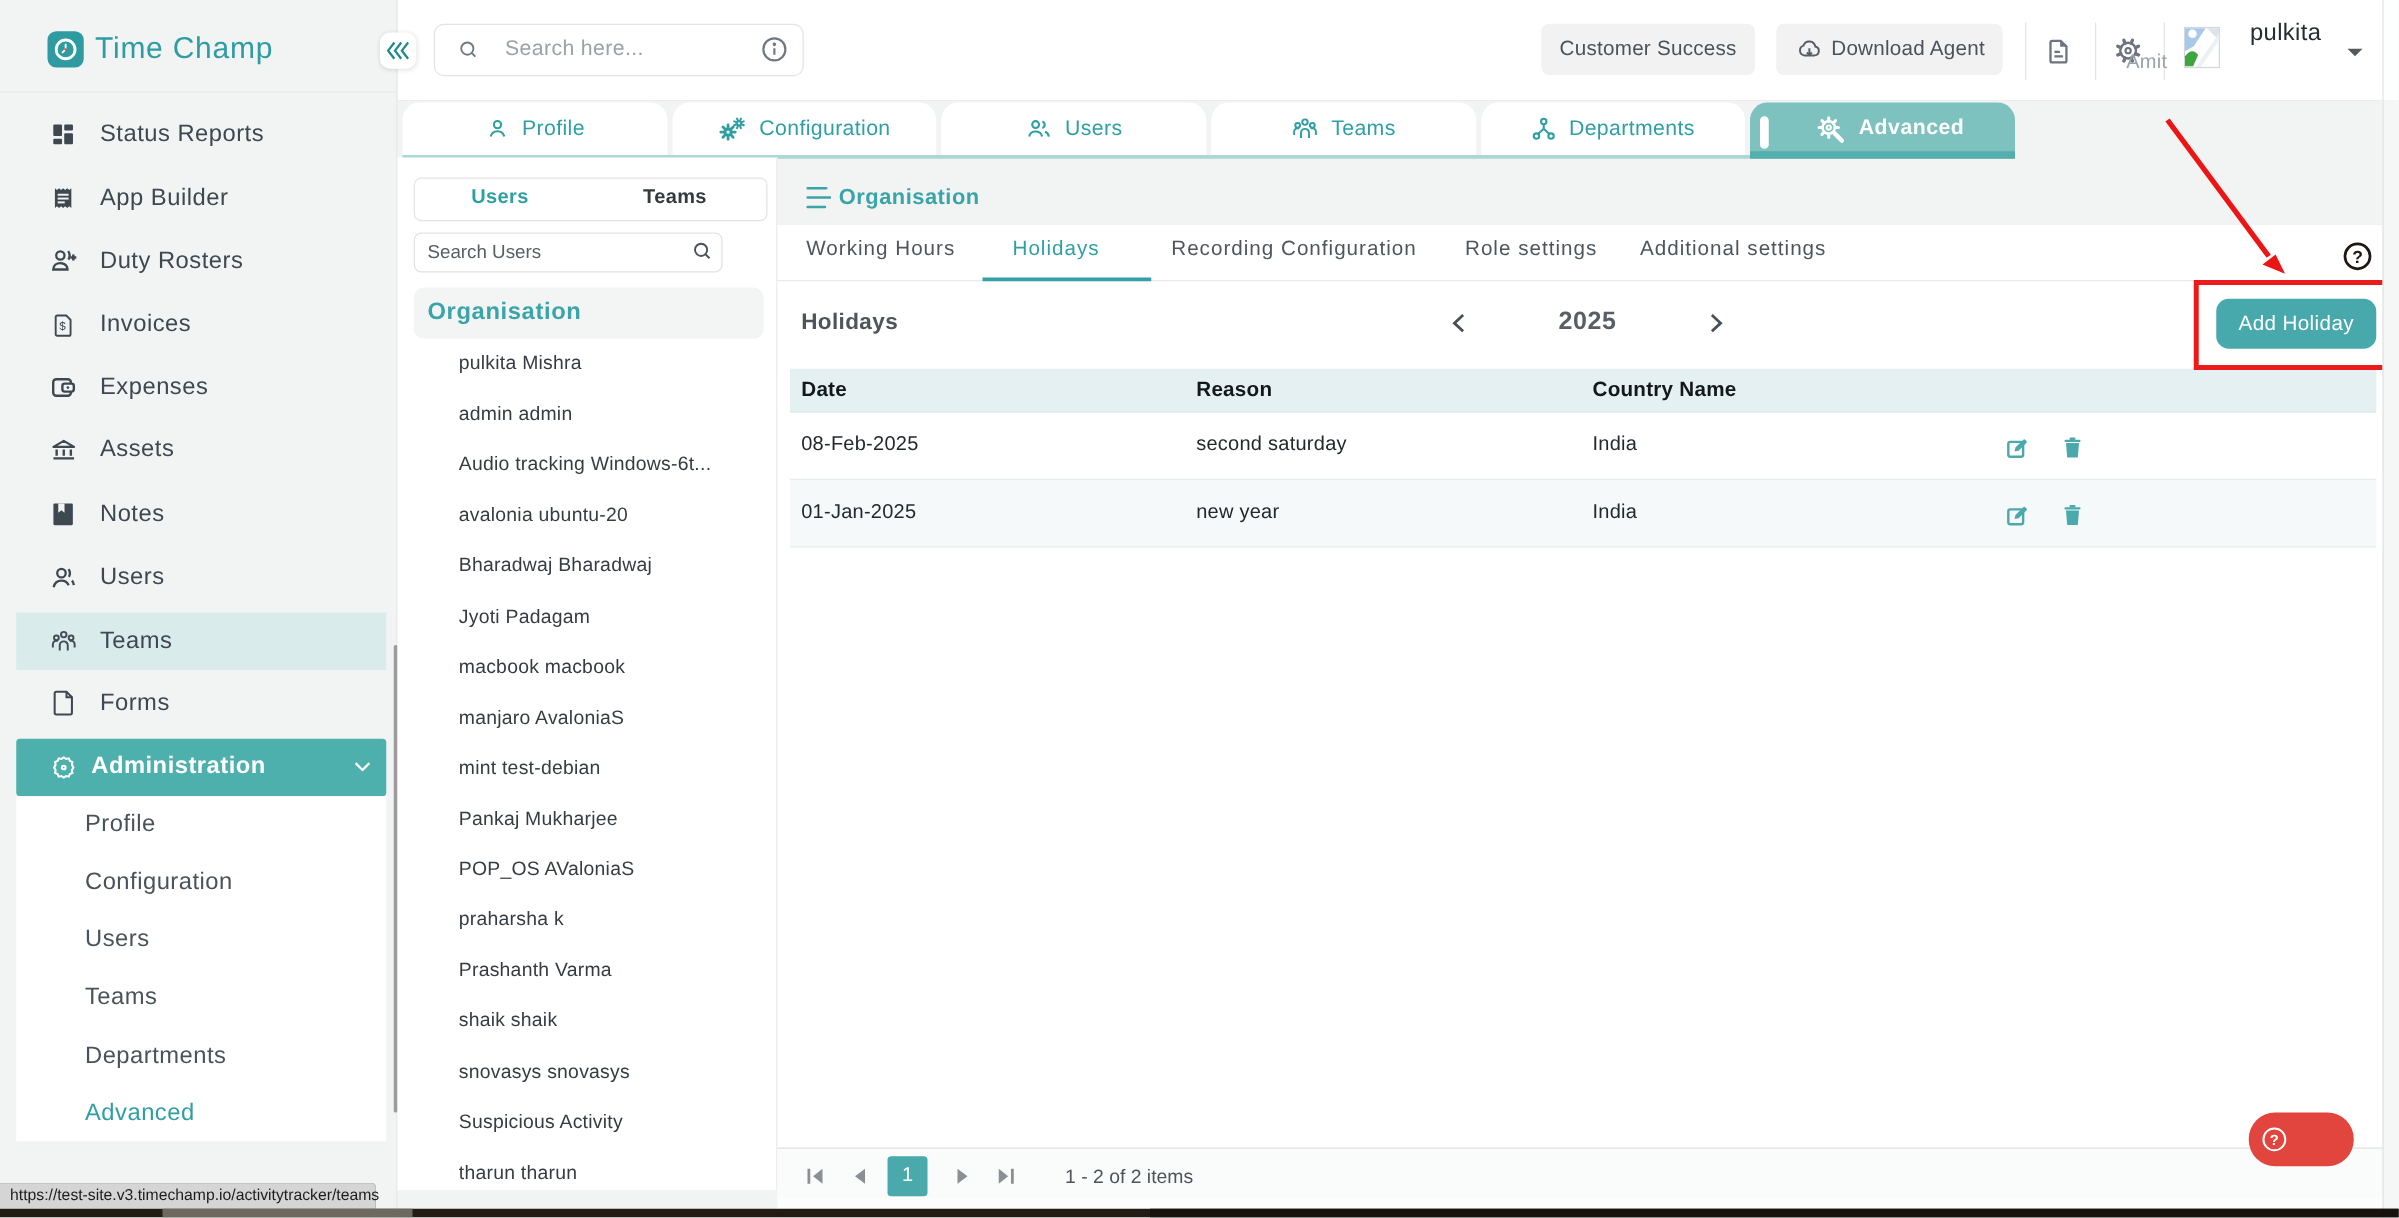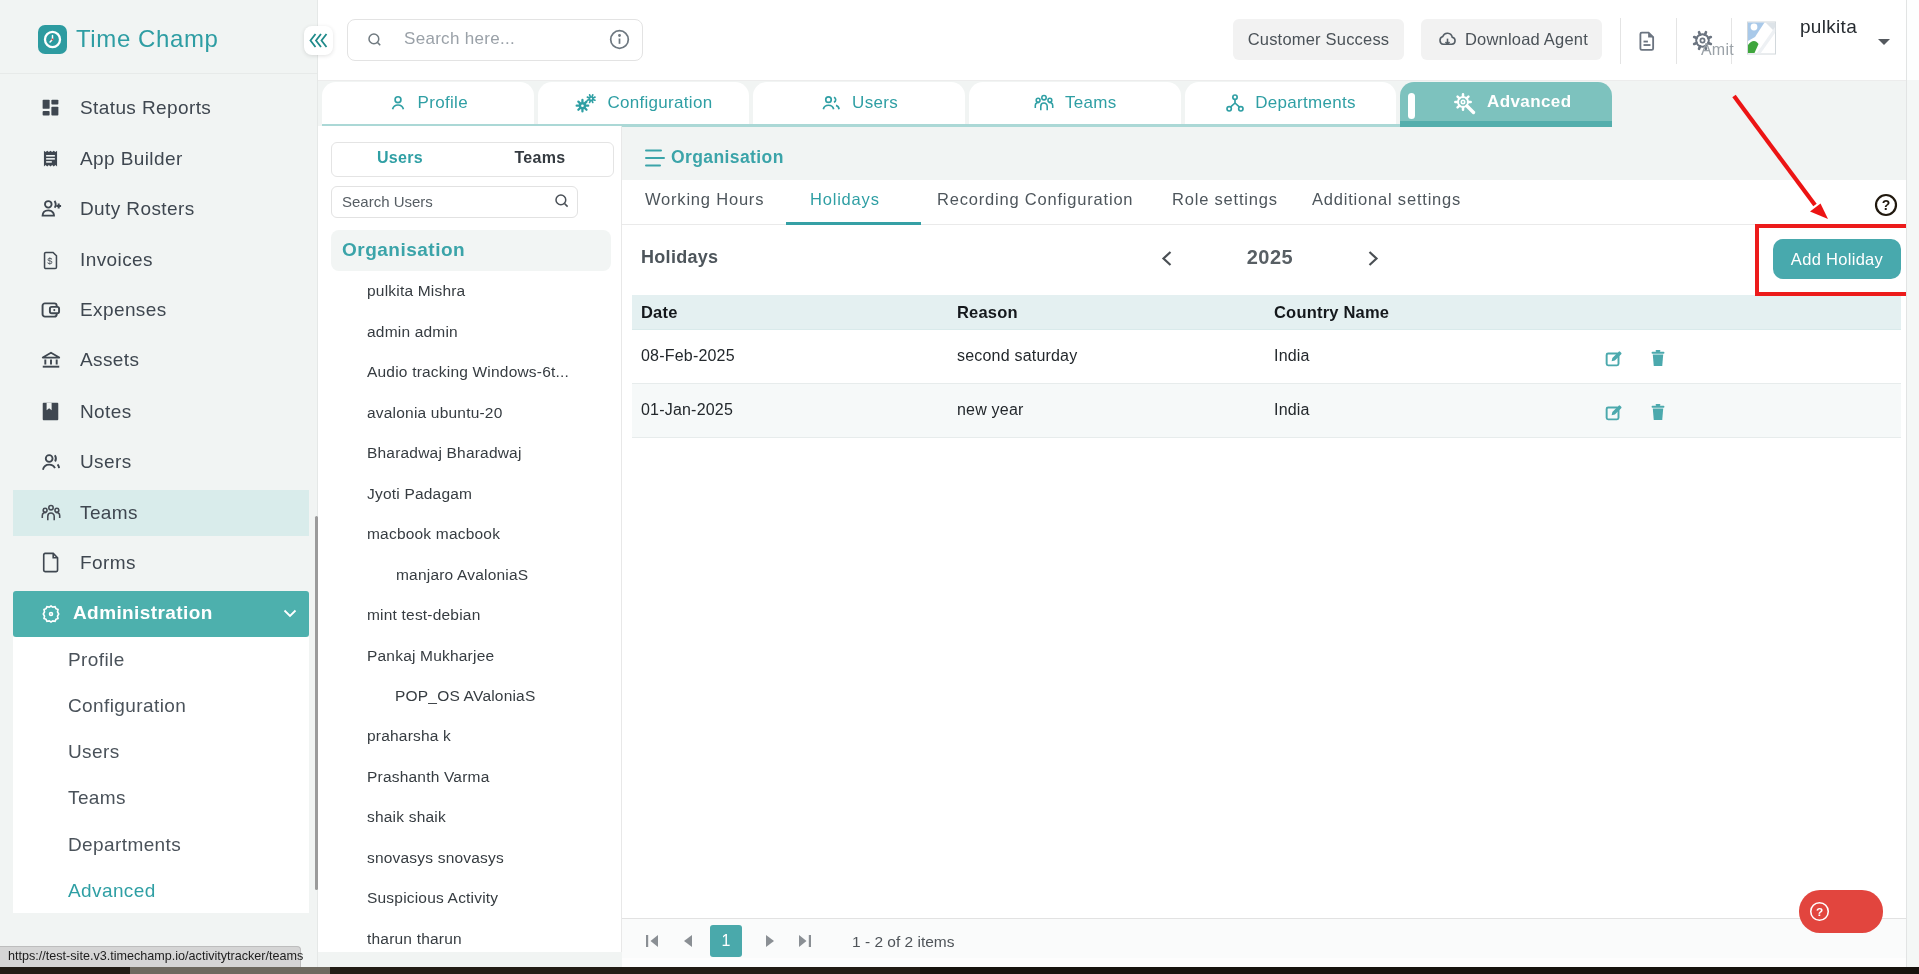--- a/index.html
+++ b/index.html
@@ -244,24 +244,24 @@
     </svg>
 <div class="abs" style="left:331px;top:230px;width:280px;height:41px;background:#f2f5f4;border-radius:8px;"></div>
 <div class="abs" style="left:342px;top:239px;font-size:19px;font-weight:bold;color:#3ba4a9;letter-spacing:.5px;">Organisation</div>
 <div class="ul" style="top:282px;">pulkita Mishra</div>
 <div class="ul" style="top:323px;">admin admin</div>
 <div class="ul" style="top:363px;">Audio tracking Windows-6t...</div>
 <div class="ul" style="top:404px;">avalonia ubuntu-20</div>
 <div class="ul" style="top:444px;">Bharadwaj Bharadwaj</div>
 <div class="ul" style="top:485px;">Jyoti Padagam</div>
 <div class="ul" style="top:525px;">macbook macbook</div>
-<div class="ul" style="top:566px;margin-left:29px;">manjaro AvaloniaS</div>
+<div class="ul" style="top:566px;">manjaro AvaloniaS</div>
 <div class="ul" style="top:606px;">mint test-debian</div>
 <div class="ul" style="top:647px;">Pankaj Mukharjee</div>
-<div class="ul" style="top:687px;margin-left:28px;">POP_OS AValoniaS</div>
+<div class="ul" style="top:687px;">POP_OS AValoniaS</div>
 <div class="ul" style="top:727px;">praharsha k</div>
 <div class="ul" style="top:768px;">Prashanth Varma</div>
 <div class="ul" style="top:808px;">shaik shaik</div>
 <div class="ul" style="top:849px;">snovasys snovasys</div>
 <div class="ul" style="top:889px;text-align:center;">Suspicious Activity</div>
 <div class="ul" style="top:930px;">tharun tharun</div>
 
 <div class="abs" style="left:622px;top:180px;width:1284px;height:778px;background:#fff;"></div>
 
 <svg class="abs ic" style="left:645px;top:148px;" width="20" height="20" viewBox="0 0 20 20" stroke="#3ba4a9" stroke-width="2" stroke-linecap="round">

